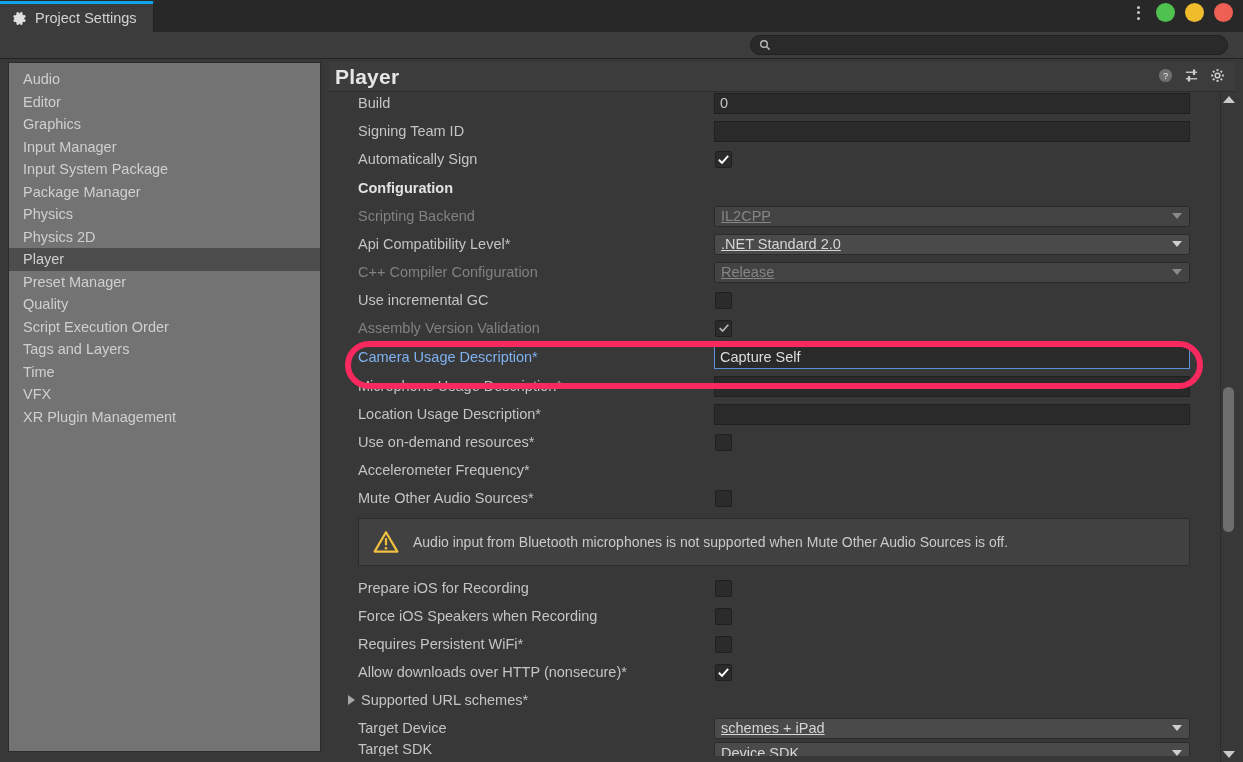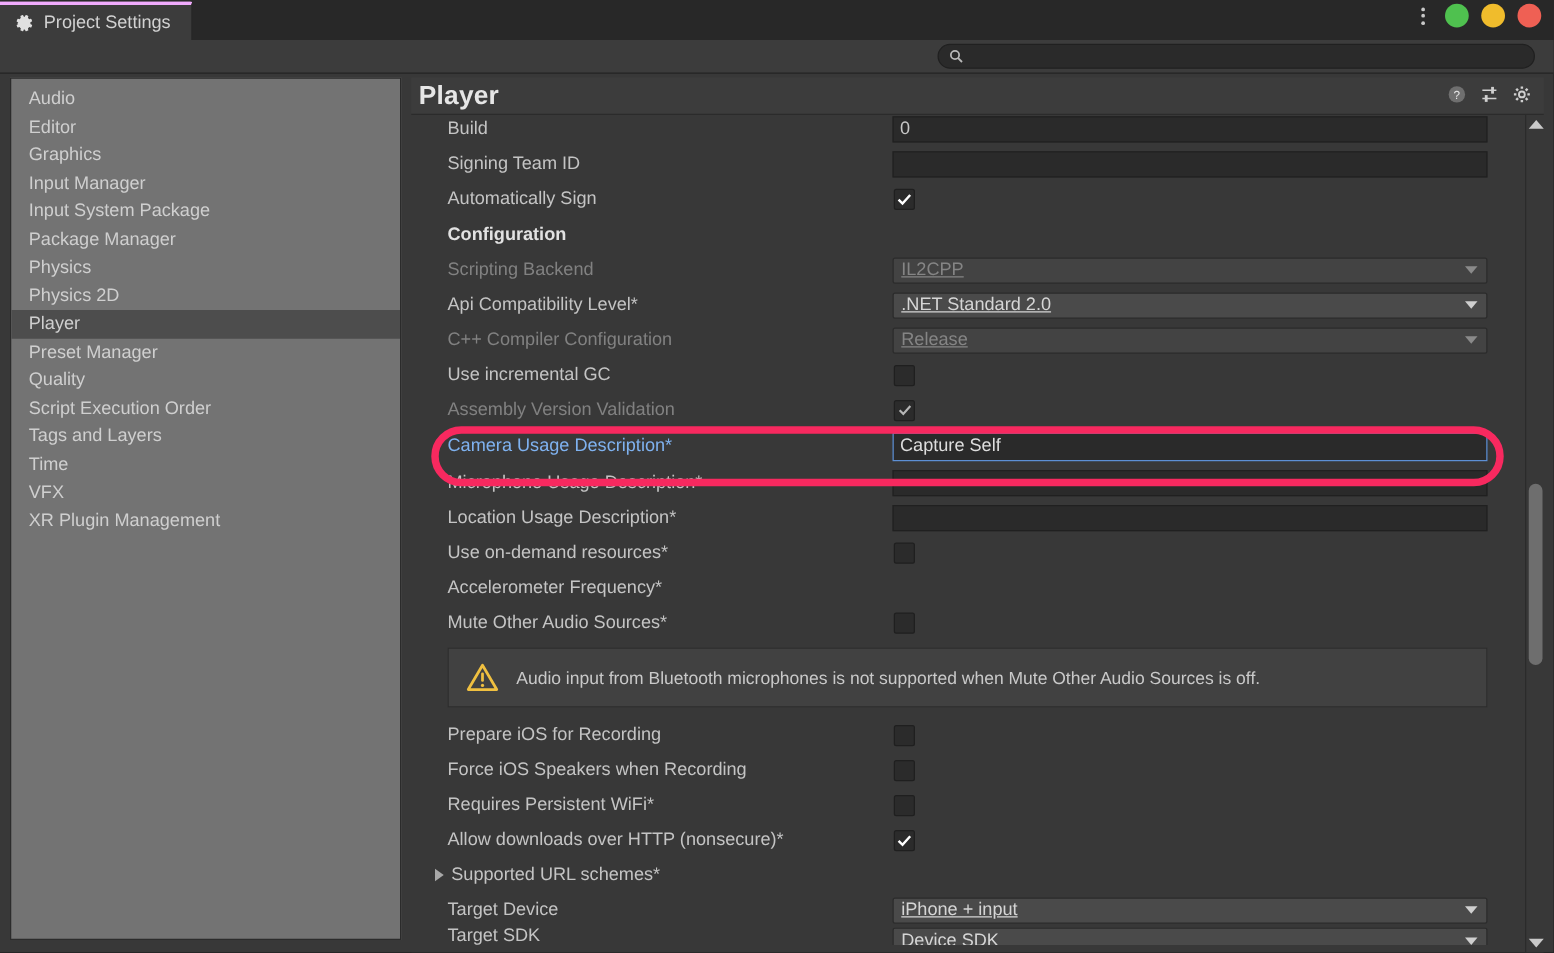--- a/index.html
+++ b/index.html
@@ -19,21 +19,21 @@
   .titlebar {
     position: absolute; left: 0; top: 0;
     width: 1243px; height: 32px;
     background: #282828;
     display: flex; align-items: flex-end;
   }
   .tab {
     position: relative;
     height: 31px;
     background: #3c3c3c;
-    border-top: 3px solid #f0abfc;
+    border-top: 3px solid #0ea5e9;
     border-right: 1px solid #232323;
     padding: 0 16px 0 12px;
     display: flex; align-items: center; gap: 8px;
     color: #d2d2d2; font-size: 14.5px;
     border-top-right-radius: 2px;
   }
   .gear-glyph { display:inline-block; width:15px; height:15px; position:relative; }
   .gear-glyph svg { display:block; }
 
   .winbtns {
@@ -471,21 +471,21 @@
         </div>
 
         <div class="row foldout">
           <span class="fold-tri"></span>
           <span class="lbl">Supported URL schemes*</span>
         </div>
 
         <div class="row">
           <div class="lbl">Target Device</div>
           <div class="dropdown">
-            <span>iPhone + input</span>
+            <span>schemes + iPad</span>
             <span class="dd-arrow"></span>
           </div>
         </div>
 
         <div class="row peek" style="height:14px">
           <div class="lbl">Target SDK</div>
           <div class="dropdown" style="top:0">
             <span>Device SDK</span>
             <span class="dd-arrow"></span>
           </div>

